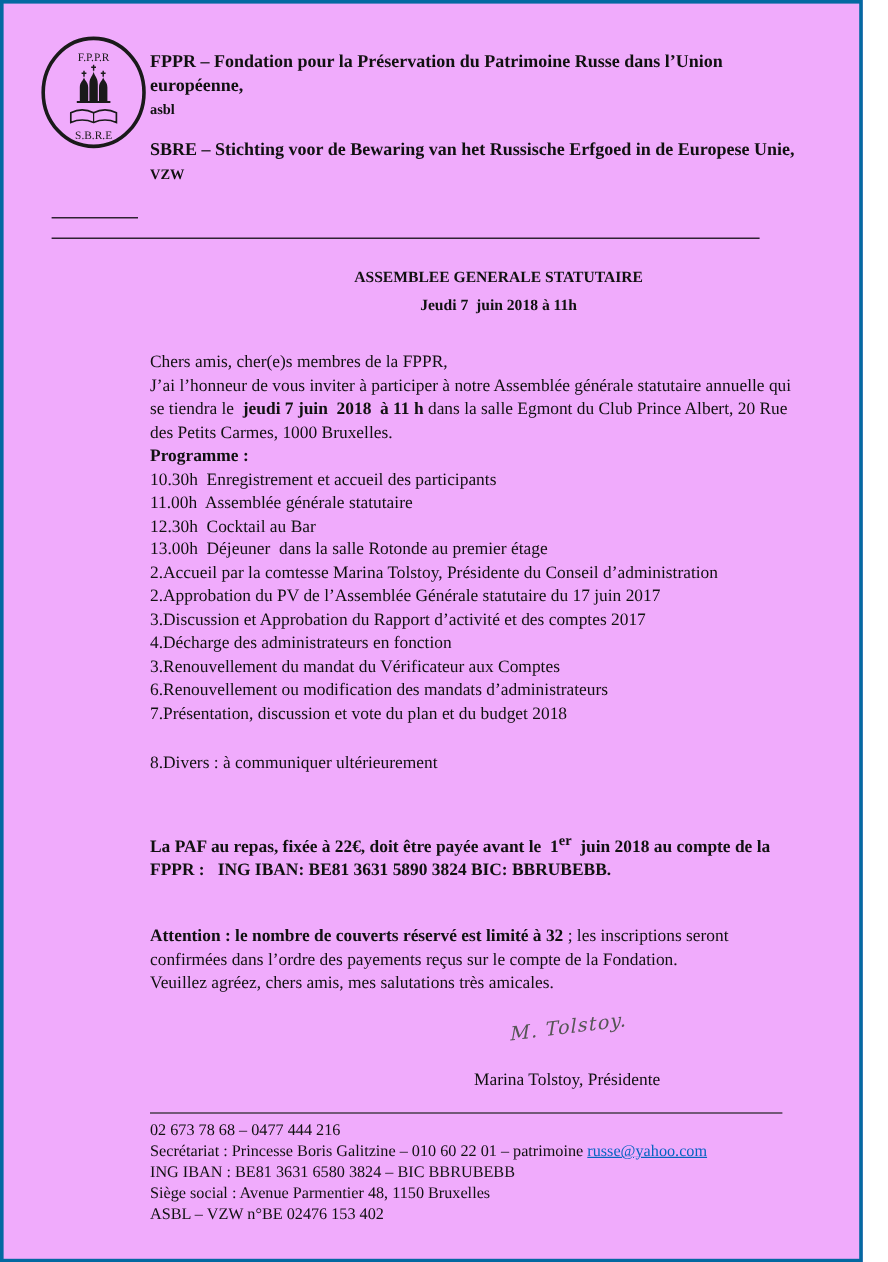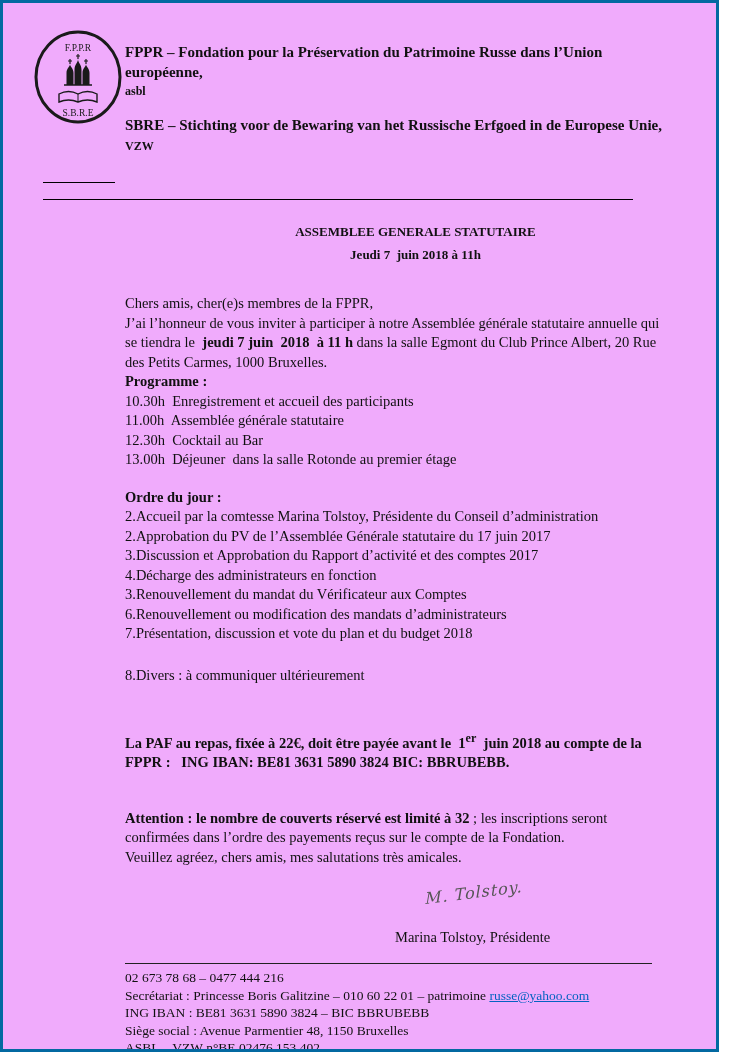--- a/index.html
+++ b/index.html
@@ -104,21 +104,20 @@
   <div class="body">
     <p>Chers amis, cher(e)s membres de la FPPR,</p>
     <p><span>J’ai l’honneur de vous inviter à participer à notre Assemblée générale statutaire annuelle qui se tiendra le </span><b> jeudi 7 juin  2018  à 11 h </b><span>dans la salle Egmont du Club Prince Albert, 20 Rue des Petits Carmes, 1000 Bruxelles.</span></p>
 
     <p class="bold">Programme :</p>
     <p>10.30h  Enregistrement et accueil des participants</p>
     <p>11.00h  Assemblée générale statutaire</p>
     <p>12.30h  Cocktail au Bar</p>
     <p>13.00h  Déjeuner  dans la salle Rotonde au premier étage</p>
 
-    <p class="bold agenda-heading-gap">Ordre du jour :</p>
     <p>2.Accueil par la comtesse Marina Tolstoy, Présidente du Conseil d’administration</p>
     <p>2.Approbation du PV de l’Assemblée Générale statutaire du 17 juin 2017</p>
     <p>3.Discussion et Approbation du Rapport d’activité et des comptes 2017</p>
     <p>4.Décharge des administrateurs en fonction</p>
     <p>3.Renouvellement du mandat du Vérificateur aux Comptes</p>
     <p>6.Renouvellement ou modification des mandats d’administrateurs</p>
     <p>7.Présentation, discussion et vote du plan et du budget 2018</p>
 
     <p class="divers-gap">8.Divers : à communiquer ultérieurement</p>
 
@@ -130,18 +129,18 @@
     <div>
       <span class="signature-script">M. Tolstoy.</span>
     </div>
     <p class="signature-name">Marina Tolstoy, Présidente</p>
   </div>
 
   <div class="footer">
     <div class="footer-rule"></div>
     <p>02 673 78 68 – 0477 444 216</p>
     <p><span>Secrétariat : Princesse Boris Galitzine – 010 60 22 01 – patrimoine </span><a class="link">russe@yahoo.com</a></p>
-    <p>ING IBAN : BE81 3631 5890 3824 – BIC BBRUBEBB</p>
+    <p>ING IBAN : BE81 3631 6580 3824 – BIC BBRUBEBB</p>
     <p>Siège social : Avenue Parmentier 48, 1150 Bruxelles</p>
     <p>ASBL – VZW n°BE 02476 153 402</p>
   </div>
 
 </div>
 
 </body></html>

